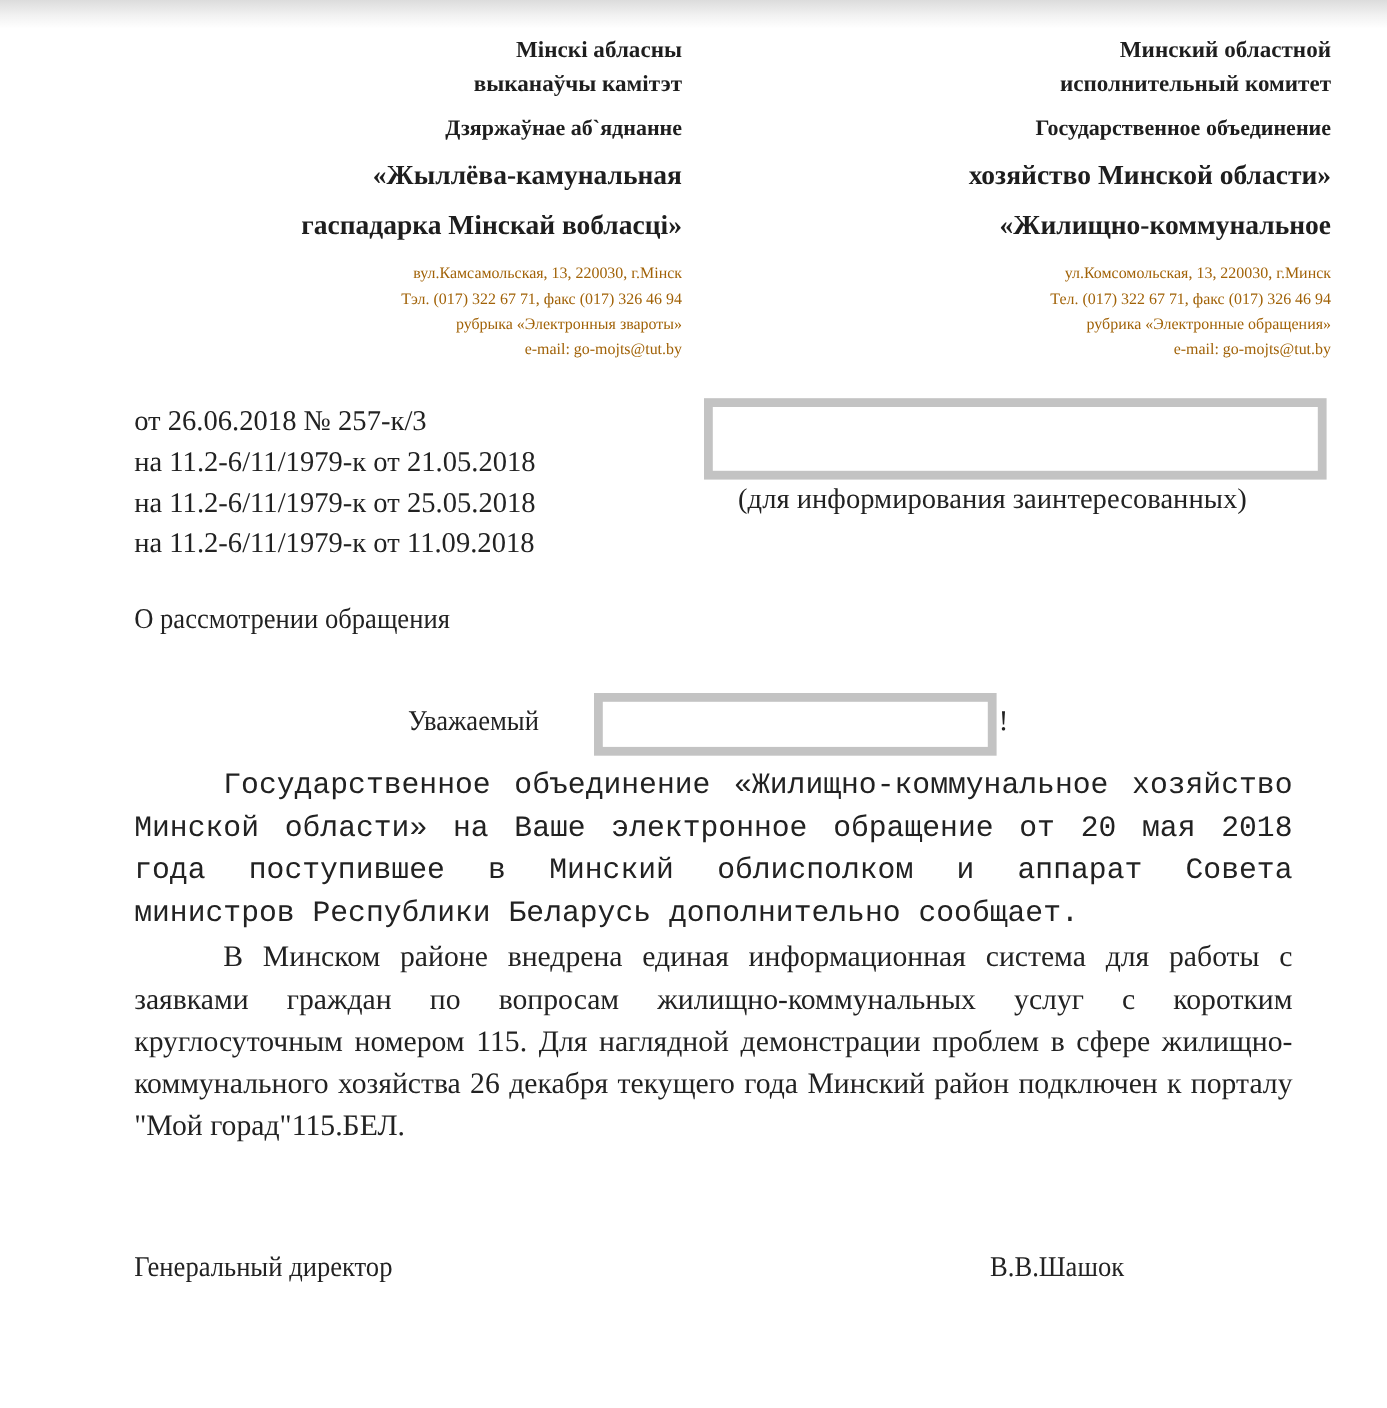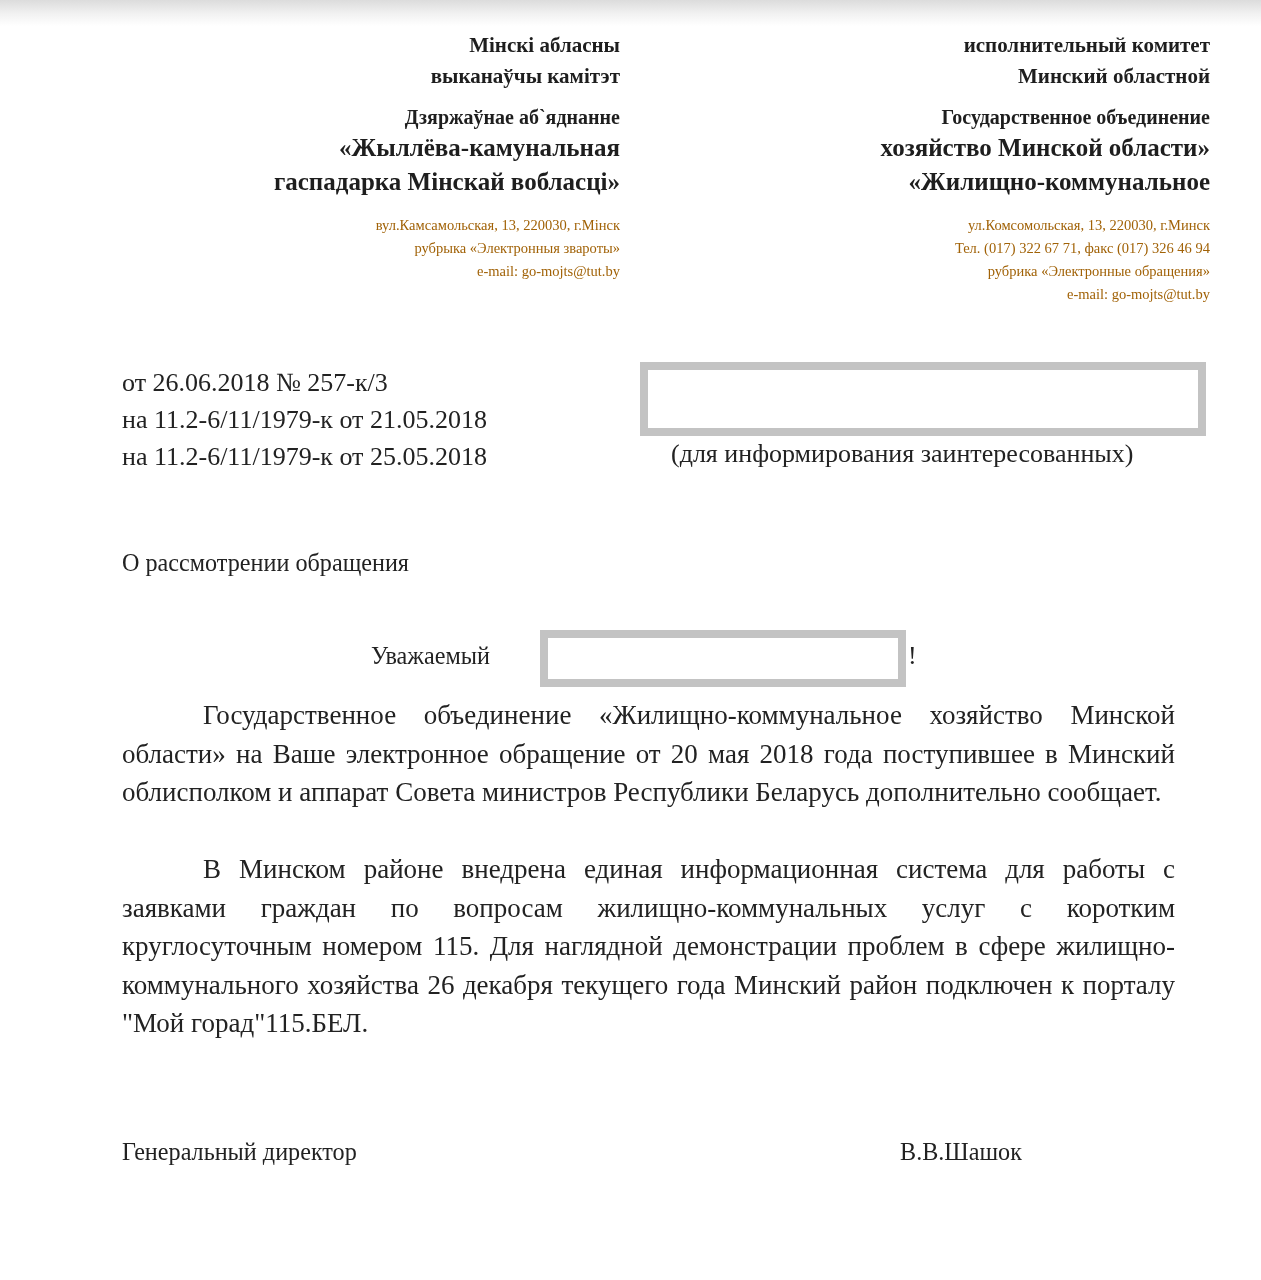--- a/index.html
+++ b/index.html
@@ -39,21 +39,21 @@
       margin: 0;
     }
     .lh-org-type {
       font-size: 20px;
       line-height: 26px;
       margin-top: 12px;
     }
     .lh-org-name {
       font-size: 25px;
       line-height: 33px;
-      margin-top: 1px;
+      margin-top: 13px;
     }
     .lh-contacts {
       margin-top: 16px;
       font-weight: normal;
       font-size: 14.5px;
       line-height: 23px;
       color: #a16207;
     }
 
     
@@ -107,21 +107,21 @@
     
     .body-text {
       left: 122px;
       width: 1053px;
       font-size: 27px;
       line-height: 38.5px;
       color: #222;
       text-align: justify;
       text-indent: 81px;
     }
-    .para-1 { top: 696px; }
+    .para-1 { top: 696px; font-family: Liberation Mono, monospace; }
     .para-2 { top: 850px; }
 
     .signature-title {
       left: 122px; top: 1134px;
       font-size: 26px; line-height: 36px;
       color: #222;
       white-space: nowrap;
       transform: scaleX(0.93);
       transform-origin: left center;
     }
@@ -140,43 +140,45 @@
 <div class="top-shade"></div>
 
 <div class="letterhead lh-left">
   <div class="lh-authority">Мінскі абласны</div>
   <div class="lh-authority">выканаўчы камітэт</div>
   <div class="lh-org-type">Дзяржаўнае аб`яднанне</div>
   <div class="lh-org-name">«Жыллёва-камунальная</div>
   <div class="lh-org-name">гаспадарка Мінскай вобласці»</div>
   <div class="lh-contacts">
     <div>вул.Камсамольская, 13,  220030,  г.Мінск</div>
+    <div>Тэл. (017) 322 67 71, факс (017) 326 46 94</div>
     <div>рубрыка «Электронныя звароты»</div>
     <div>e-mail: go-mojts@tut.by</div>
   </div>
 </div>
 
 <div class="letterhead lh-right">
+  <div class="lh-authority">Минский областной</div>
   <div class="lh-authority">исполнительный комитет</div>
-  <div class="lh-authority">Минский областной</div>
   <div class="lh-org-type">Государственное объединение</div>
   <div class="lh-org-name">хозяйство Минской области»</div>
   <div class="lh-org-name">«Жилищно-коммунальное</div>
   <div class="lh-contacts">
     <div>ул.Комсомольская, 13, 220030,  г.Минск</div>
     <div>Тел. (017) 322 67 71, факс (017) 326 46 94</div>
     <div>рубрика «Электронные обращения»</div>
     <div>e-mail: go-mojts@tut.by</div>
   </div>
 </div>
 
 <div class="abs refs">
   <div>от 26.06.2018 № 257-к/3</div>
   <div>на 11.2-6/11/1979-к от 21.05.2018</div>
   <div>на 11.2-6/11/1979-к от 25.05.2018</div>
+  <div>на 11.2-6/11/1979-к от 11.09.2018</div>
 </div>
 
 <div class="redact-box recipient-box"></div>
 <div class="abs recipient-caption">(для информирования заинтересованных)</div>
 
 <div class="abs subject">О рассмотрении обращения</div>
 
 <div class="abs greeting-word">Уважаемый</div>
 <div class="redact-box greeting-box"></div>
 <div class="abs greeting-excl">!</div>

